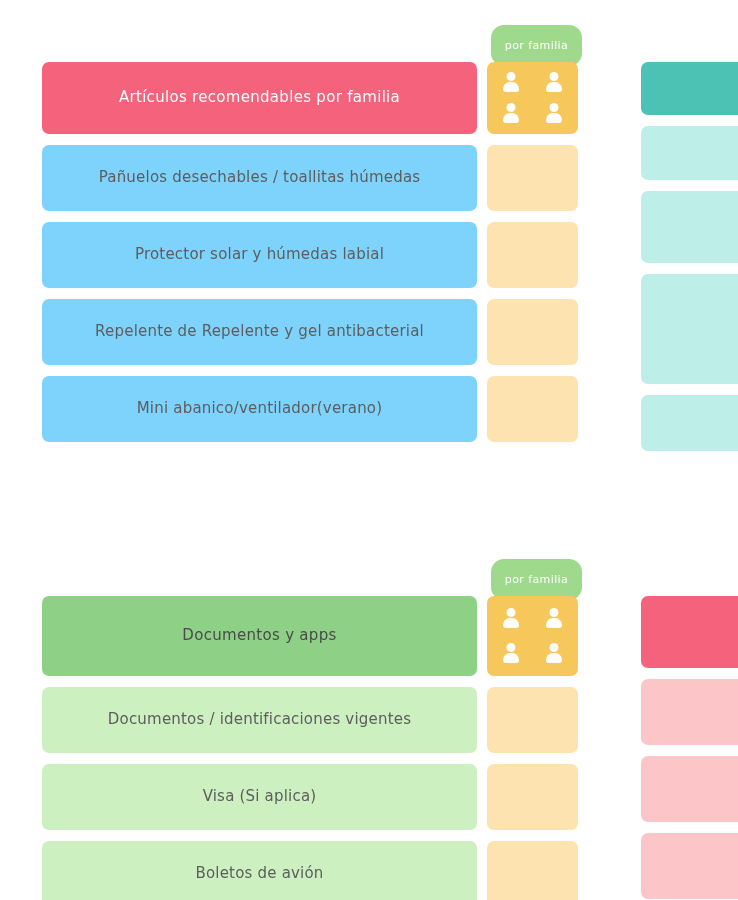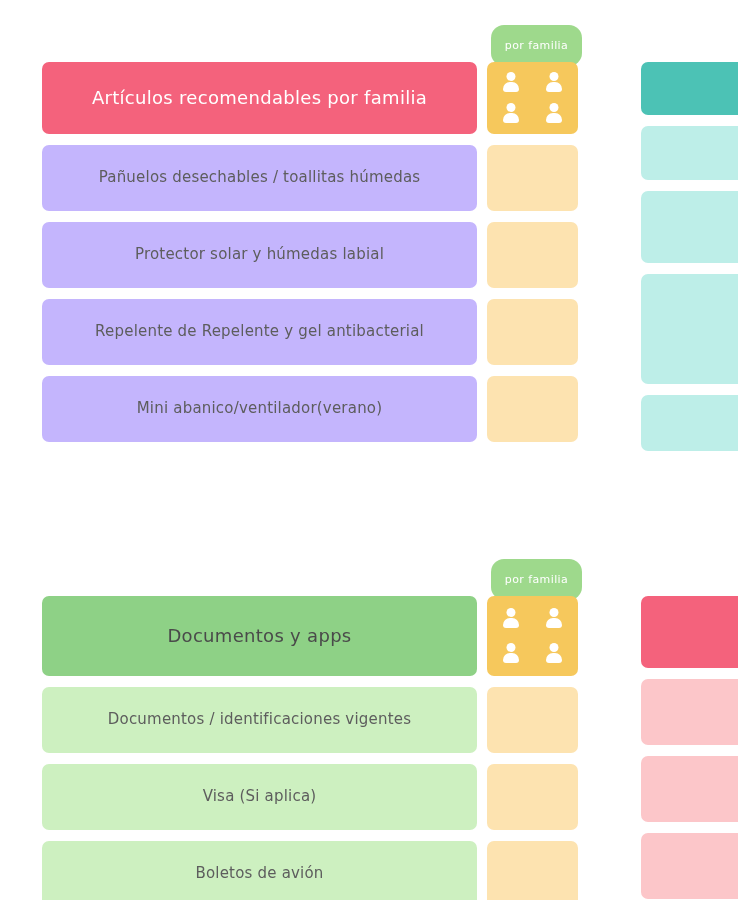--- a/index.html
+++ b/index.html
@@ -44,21 +44,21 @@
     color: #5d5d5d;
     font-family: "DejaVu Sans", sans-serif;
     letter-spacing: 0.2px;
   }
   .cell-check {
     border-radius: 7px;
     box-sizing: border-box;
     flex: none;
   }
   .header-label {
-    font-size: 18px;
+    font-size: 15px;
     letter-spacing: 0.3px;
     font-weight: 400;
   }
 
   
   .badge {
     position: absolute;
     border-radius: 13px;
     font-size: 11px;
     color: #ffffff;
@@ -109,21 +109,21 @@
   
   #sec-articulos { left: 42px; top: 62px; }
   #sec-articulos .cell-label { width: 435px; }
   #sec-articulos .cell-check { width: 91px; margin-left: 10px; }
   #sec-articulos .row-header .cell-label {
     background: #f4627c;
     color: #ffffff;
     height: 72px;
   }
   #sec-articulos .row-item .cell-label {
-    background: #c4b5fd;
+    background: #7dd3fc;
     height: 66px;
   }
   #sec-articulos .row-header .cell-check { background: #f6c85c; }
   #sec-articulos .row-item .cell-check { background: #fde3b0; }
   #badge-articulos { left: 491px; top: 25px; width: 91px; background: #9ed98c; }
 
   
   #sec-documentos { left: 42px; top: 596px; }
   #sec-documentos .cell-label { width: 435px; }
   #sec-documentos .cell-check { width: 91px; margin-left: 10px; }

